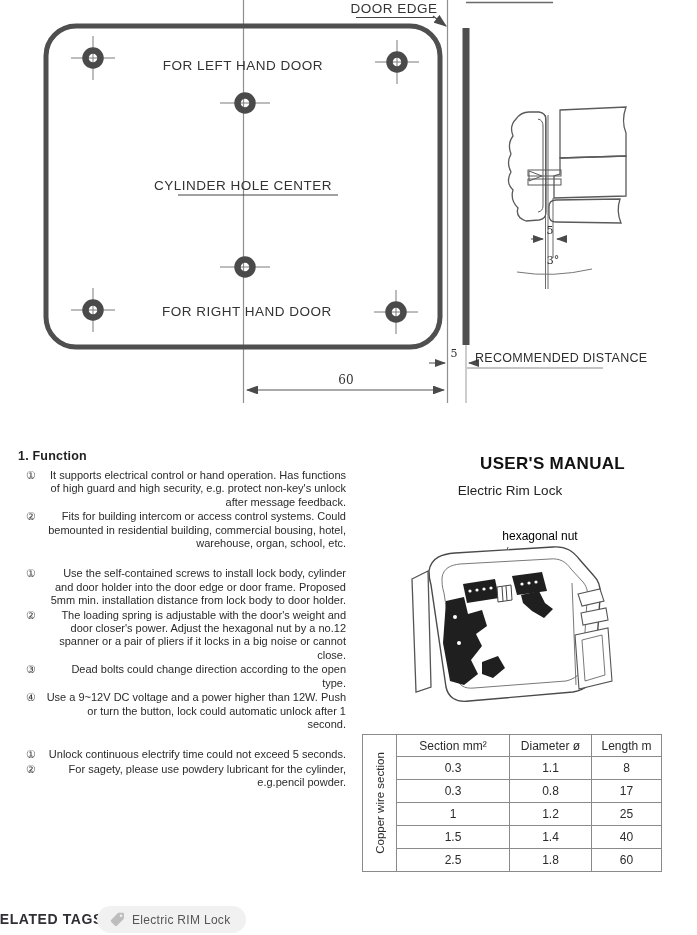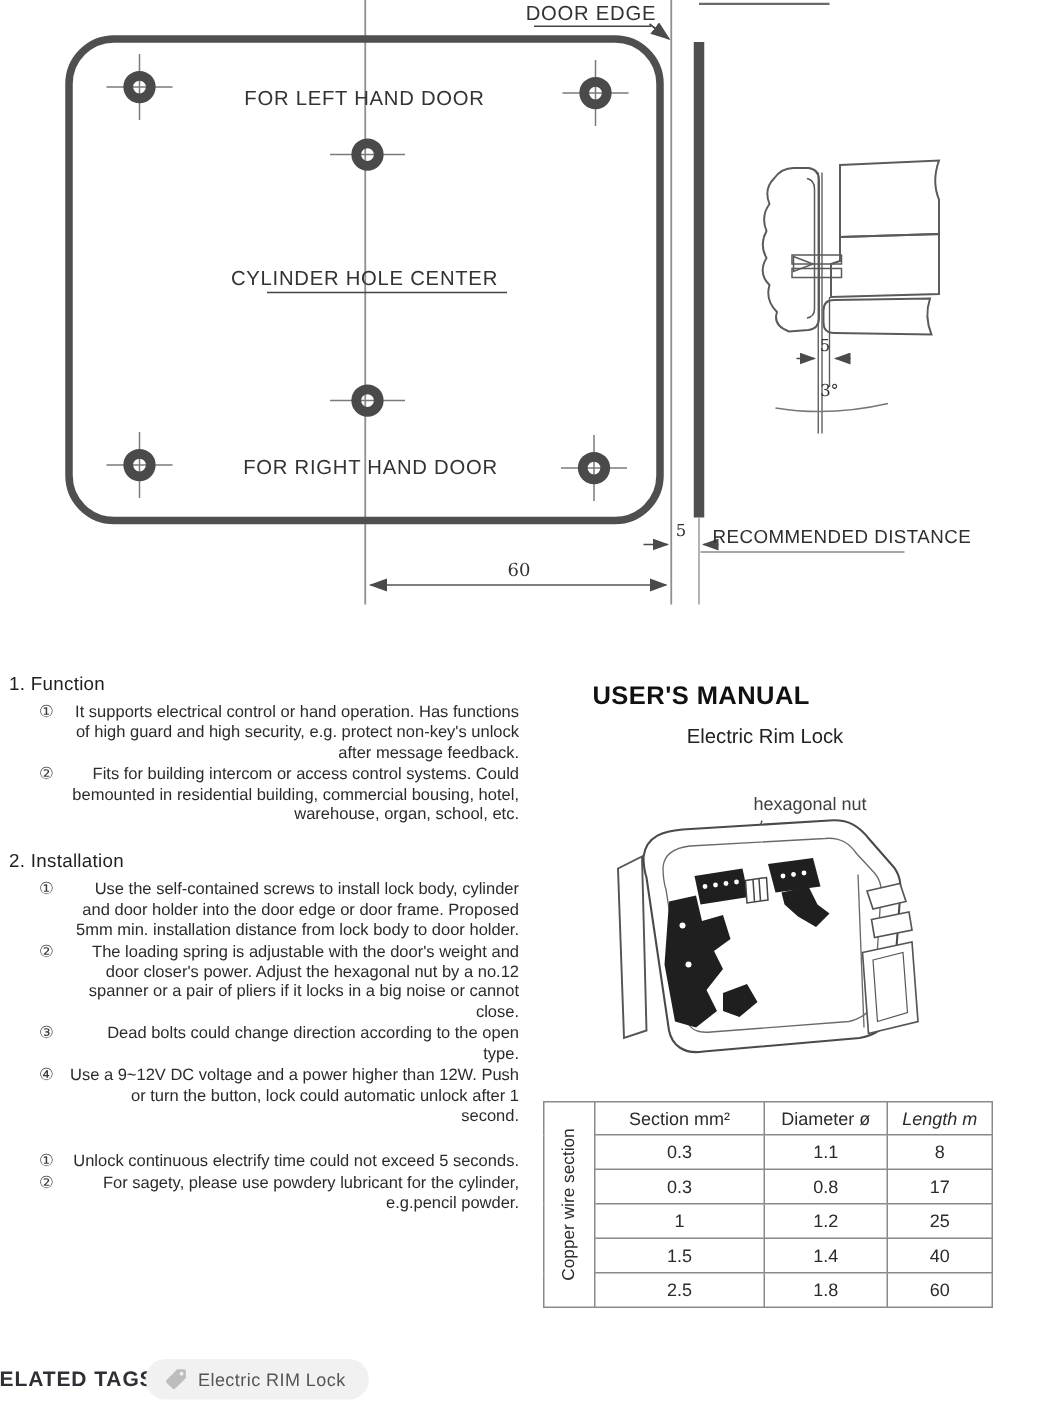--- a/index.html
+++ b/index.html
@@ -4,44 +4,44 @@
 <style>
   html,body{margin:0;padding:0;background:#fff;}
   .page{position:relative;width:697px;height:935px;background:#ffffff;overflow:hidden;
         font-family:"Liberation Sans", sans-serif;color:#2e2e2e;}
   svg text{font-family:"Liberation Sans", sans-serif;}
   svg text.dim{font-family:"DejaVu Serif", serif;}
 
   
   .left-col{position:absolute;left:6px;top:449px;width:352px;}
   .sec{margin-bottom:17px;}
-  .sec-h{font-size:12.5px;font-weight:normal;color:#1f1f1f;margin-bottom:6px;letter-spacing:.2px;}
+  .sec-h{font-size:12.5px;font-weight:bold;color:#1f1f1f;margin-bottom:6px;letter-spacing:.2px;margin-left:12px;}
   .item{display:flex;margin:0 0 1px 20px;}
   .item .num{width:20px;flex:0 0 20px;font-size:11px;color:#3a3a3a;line-height:13.4px;}
   .item .txt{width:300px;font-size:11px;line-height:13.4px;color:#2b2b2b;text-align:right;}
 
   
-  .um-title{position:absolute;left:395px;top:454px;width:230px;text-align:left;
+  .um-title{position:absolute;left:395px;top:454px;width:230px;text-align:right;
             font-size:17px;font-weight:bold;color:#111;letter-spacing:.3px;}
   .um-sub{position:absolute;left:395px;top:483px;width:230px;text-align:center;
           font-size:13.5px;color:#222;}
   .hex-label{position:absolute;left:470px;top:529px;width:140px;text-align:center;
-             font-size:12px;color:#404040;}
+             font-size:12px;color:#000000;}
   .lock-svg{position:absolute;left:405px;top:543px;}
 
   
   .wire-table{position:absolute;left:362px;top:734px;border-collapse:collapse;}
   .wire-table td,.wire-table th{border:1.4px solid #8a8a8a;font-size:12px;color:#2b2b2b;
        text-align:center;font-weight:normal;padding:0;}
   .wire-table th{height:21px;}
   .wire-table td{height:22px;}
   .col-side{width:33px;}
   .col-a{width:112px;}
   .col-b{width:81px;}
-  .col-c{width:69px;font-style:italic;}
+  .col-c{width:69px;}
   .rot{transform:rotate(-90deg);white-space:nowrap;font-size:11.5px;color:#2b2b2b;}
   .side-cell{vertical-align:middle;}
   .side-cell div{display:flex;align-items:center;justify-content:center;width:33px;height:133px;}
 
   
   .tags-label{position:absolute;left:-11px;top:911px;font-size:14px;font-weight:bold;
               color:#2f2f35;letter-spacing:.6px;white-space:nowrap;}
   .tags-row{position:absolute;left:97px;top:906px;display:flex;gap:10px;}
   .tag-pill{display:flex;align-items:center;gap:7px;height:27px;padding:0 16px 0 13px;
             border-radius:14px;background:#f1f1f1;cursor:pointer;}
@@ -147,21 +147,20 @@
         <span class="num">①</span>
         <span class="txt">It supports electrical control or hand operation. Has functions of high guard and high security, e.g. protect non-key's unlock after message feedback.</span>
       </div>
       <div class="item">
         <span class="num">②</span>
         <span class="txt">Fits for building intercom or access control systems. Could bemounted in residential building, commercial bousing, hotel, warehouse, organ, school, etc.</span>
       </div>
     </div>
 
     <div class="sec">
-      <div class="sec-h">2. Installation</div>
       <div class="item">
         <span class="num">①</span>
         <span class="txt">Use the self-contained screws to install lock body, cylinder and door holder into the door edge or door frame. Proposed 5mm min. installation distance from lock body to door holder.</span>
       </div>
       <div class="item">
         <span class="num">②</span>
         <span class="txt">The loading spring is adjustable with the door's weight and door closer's power. Adjust the hexagonal nut by a no.12 spanner or a pair of pliers if it locks in a big noise or cannot close.</span>
       </div>
       <div class="item">
         <span class="num">③</span>

